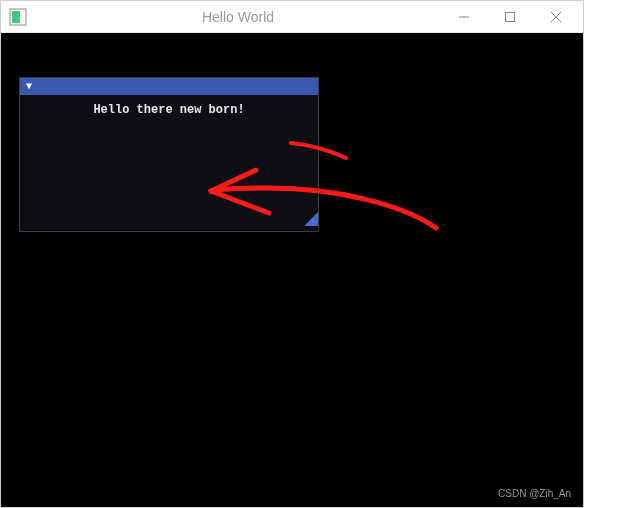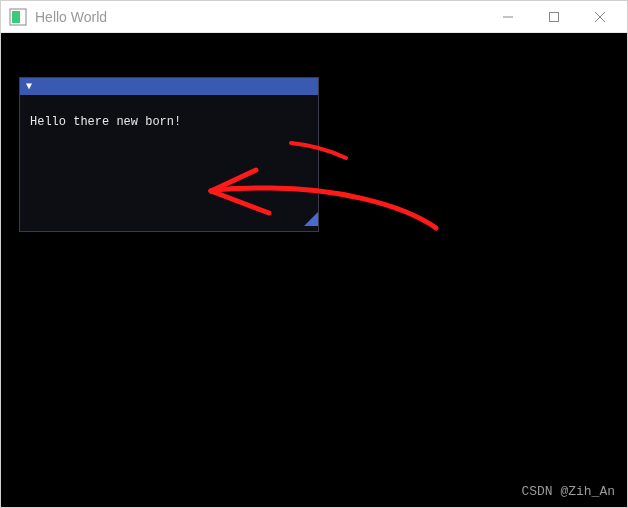--- a/index.html
+++ b/index.html
@@ -4,24 +4,25 @@
   <style>
     * { margin: 0; padding: 0; box-sizing: border-box; }
     body {
       width: 628px;
       height: 508px;
       font-family: Arial, sans-serif;
       overflow: hidden;
       position: relative;
     }
     .window-frame {
-      width: 628px;
+      width: 584px;
       height: 508px;
       background: #ef4444;
       border: 1px solid #d0d0d0;
+      text-align: center;
     }
     .titlebar {
       height: 32px;
       background: #fff;
       display: flex;
       align-items: center;
       padding: 0 4px;
       border-bottom: 1px solid #e8e8e8;
     }
     .app-icon {
@@ -71,42 +72,43 @@
       padding: 3px 6px;
       display: flex;
       align-items: center;
       gap: 4px;
       cursor: move;
     }
     .imgui-arrow {
       font-size: 10px;
     }
     .imgui-body {
-      padding: 20px 10px;
+      padding: 8px 10px;
       color: #e8e8e8;
       height: calc(100% - 22px);
       position: relative;
+      font-weight: bold;
     }
     .imgui-resize {
       position: absolute;
       right: 0;
       bottom: 0;
       width: 0;
       height: 0;
       border-left: 14px solid transparent;
       border-bottom: 14px solid #4a6ad0;
       cursor: nwse-resize;
     }
     .watermark {
       position: absolute;
       right: 12px;
       bottom: 8px;
       color: #9a9a9a;
-      font-size: 13px;
-      font-family: Liberation Mono, monospace;
+      font-size: 10px;
+      font-family: Liberation Sans, sans-serif;
     }
     .annotation {
       position: absolute;
       pointer-events: none;
     }
   </style>
 </head>
 <body>
 
 <div class="window-frame">

